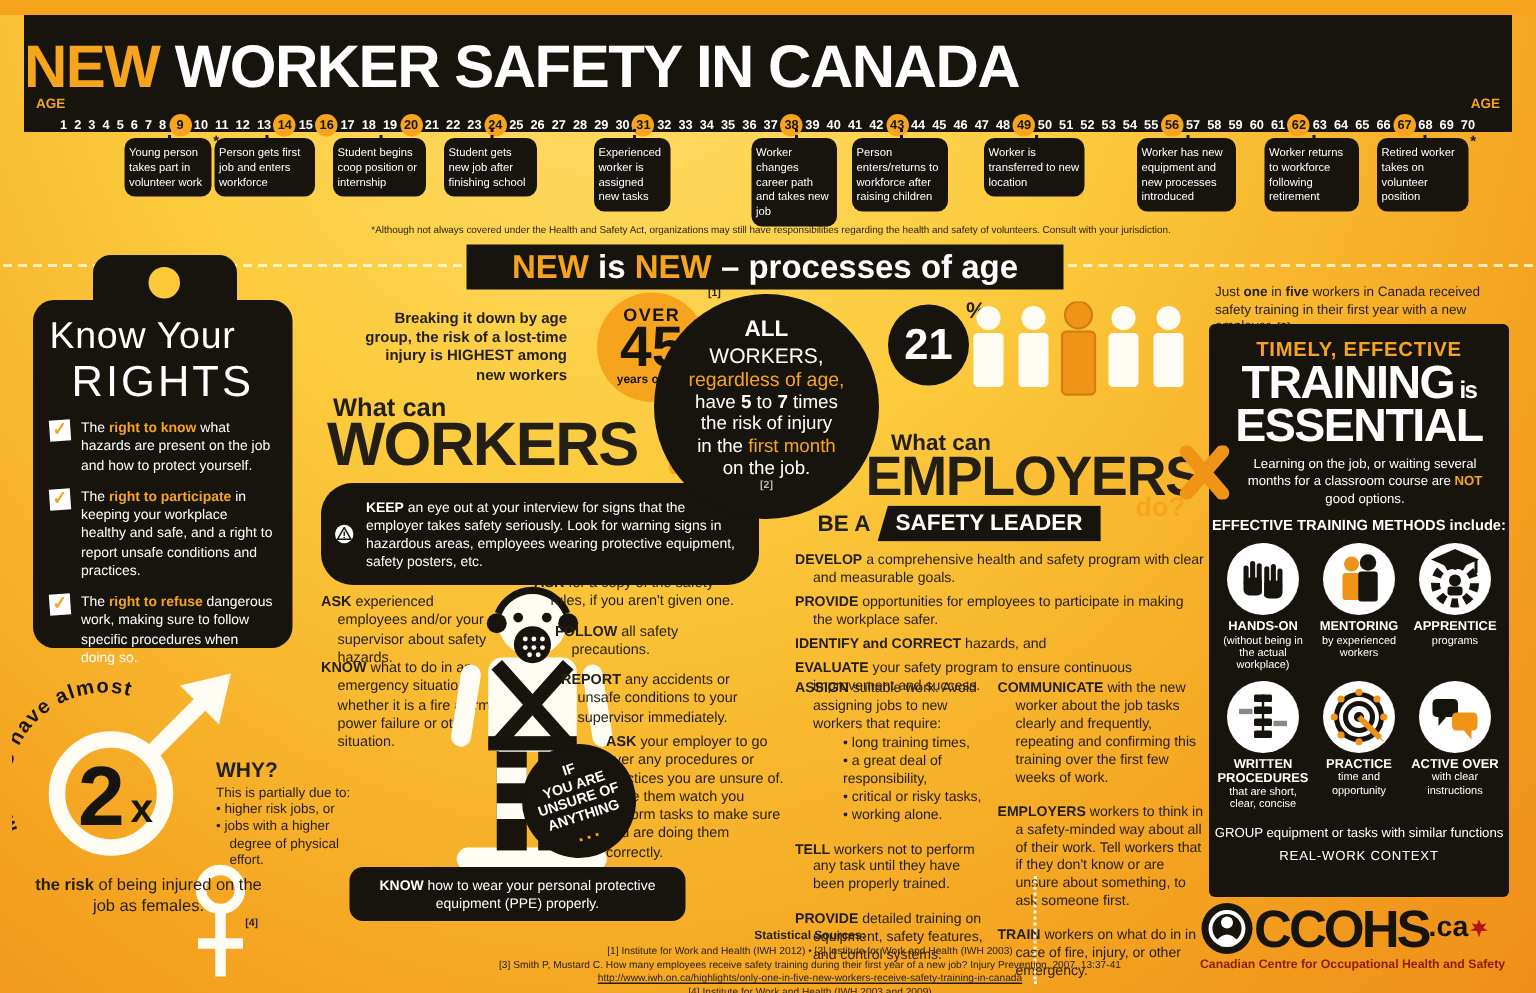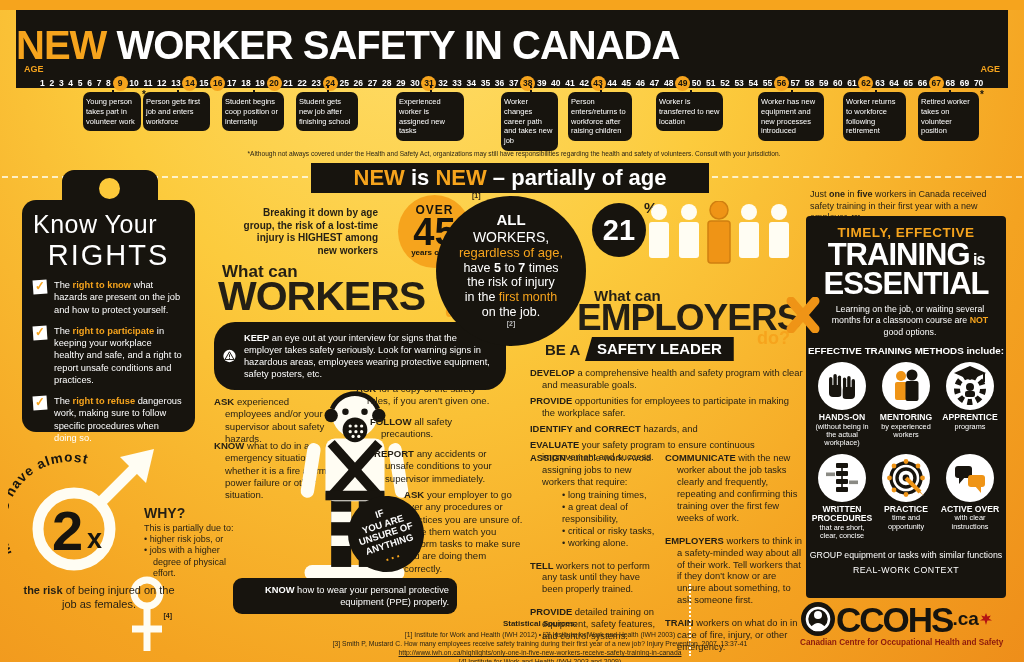--- a/index.html
+++ b/index.html
@@ -49,21 +49,21 @@
 .ref{font-size:7px;color:#241f15;font-weight:bold}
 .h-whatcan{font-size:17px;font-weight:bold;color:#241f15}
 .h-big{font-weight:bold;color:#241f15;letter-spacing:-1px;line-height:1}
 .h-do{font-size:19px;font-weight:bold;color:#f6a41d}
 .keep-box{left:214px;top:322px;width:292px;height:68px;background:#17140e;border-radius:21px;display:flex;align-items:center;padding:5px 9px;color:#fff;z-index:2}
 .keep-box p{font-size:9.3px;line-height:1.3;padding-left:8px}
 .w-item{font-size:9.6px;color:#241f15;line-height:1.28;padding-left:11px;text-indent:-11px}
 .unsure{left:348px;top:496px;width:76px;height:76px;border-radius:50%;background:#17140e;color:#fff;text-align:center;transform:rotate(-18deg);padding-top:12px;z-index:3}
 .unsure div{font-size:9.5px;font-weight:bold;line-height:1.12}
 .unsure .dots{color:#f6a41d;font-size:13px;letter-spacing:2px;line-height:.7}
-.ppe-note{left:233px;top:578px;width:224px;background:#17140e;border-radius:9px;color:#fff;font-size:9.3px;text-align:right;padding:6px 8px;line-height:1.3}
+.ppe-note{left:233px;top:578px;width:224px;background:#17140e;border-radius:9px;color:#fff;font-size:9.3px;text-align:center;padding:6px 8px;line-height:1.3}
 
 
 .allw{left:436px;top:196px;width:150px;height:150px;border-radius:50%;background:#17140e;color:#fff;text-align:center;padding-top:15px;line-height:1.18;z-index:2}
 .allw .l1{font-size:15px;font-weight:bold}
 .allw .l2{font-size:14px}
 .allw .l3{font-size:13px;color:#f6a41d}
 .allw .l4{font-size:12.5px}
 .allw .ref{color:#bbb}
 
 
@@ -195,32 +195,32 @@
         <span class="age-num">68</span>
         <span class="age-num">69</span>
         <span class="age-num">70</span>
       </div>
   </div>
 
   <div class="abs event-box" style="left:83px;width:58px"><span>Young person takes part in volunteer work</span><span class="ast">*</span></div>
   <div class="abs event-box" style="left:143px;width:67px"><span>Person gets first job and enters workforce</span></div>
   <div class="abs event-box" style="left:222px;width:62px"><span>Student begins coop position or internship</span></div>
   <div class="abs event-box" style="left:296px;width:62px"><span>Student gets new job after finishing school</span></div>
-  <div class="abs event-box" style="left:396px;width:68px"><span>Experienced worker is assigned new tasks</span></div>
+  <div class="abs event-box" style="left:396px;width:51px"><span>Experienced worker is assigned new tasks</span></div>
   <div class="abs event-box" style="left:501px;width:57px"><span>Worker changes career path and takes new job</span></div>
   <div class="abs event-box" style="left:568px;width:64px"><span>Person enters/returns to workforce after raising children</span></div>
   <div class="abs event-box" style="left:656px;width:67px"><span>Worker is transferred to new location</span></div>
   <div class="abs event-box" style="left:758px;width:66px"><span>Worker has new equipment and new processes introduced</span></div>
   <div class="abs event-box" style="left:843px;width:63px"><span>Worker returns to workforce following retirement</span></div>
   <div class="abs event-box" style="left:918px;width:61px"><span>Retired worker takes on volunteer position</span><span class="ast">*</span></div>
   <div class="abs footnote">*Although not always covered under the Health and Safety Act, organizations may still have responsibilities regarding the health and safety of volunteers. Consult with your jurisdiction.</div>
 
   <div class="abs dashline" style="left:2px;top:176px;width:306px"></div>
   <div class="abs dashline" style="left:712px;top:176px;width:310px"></div>
-  <div class="abs banner"><b class="orange">NEW</b><span> is </span><b class="orange">NEW</b><span> – partially of age</span></div>
+  <div class="abs banner"><b class="orange">NEW</b><span> is </span><b class="orange">NEW</b><span> – processes of age</span></div>
 
   <div class="abs tag-knob"></div>
   <div class="abs tag-hole"></div>
   <div class="abs tag-body">
     <div class="tag-title1">Know Your</div>
     <div class="tag-title2">RIGHTS</div>
     <div class="r-item">
       <span class="chk">✓</span>
       <p><span>The </span><b class="orange">right to know</b><span> what hazards are present on the job and how to protect yourself.</span></p>
     </div>

